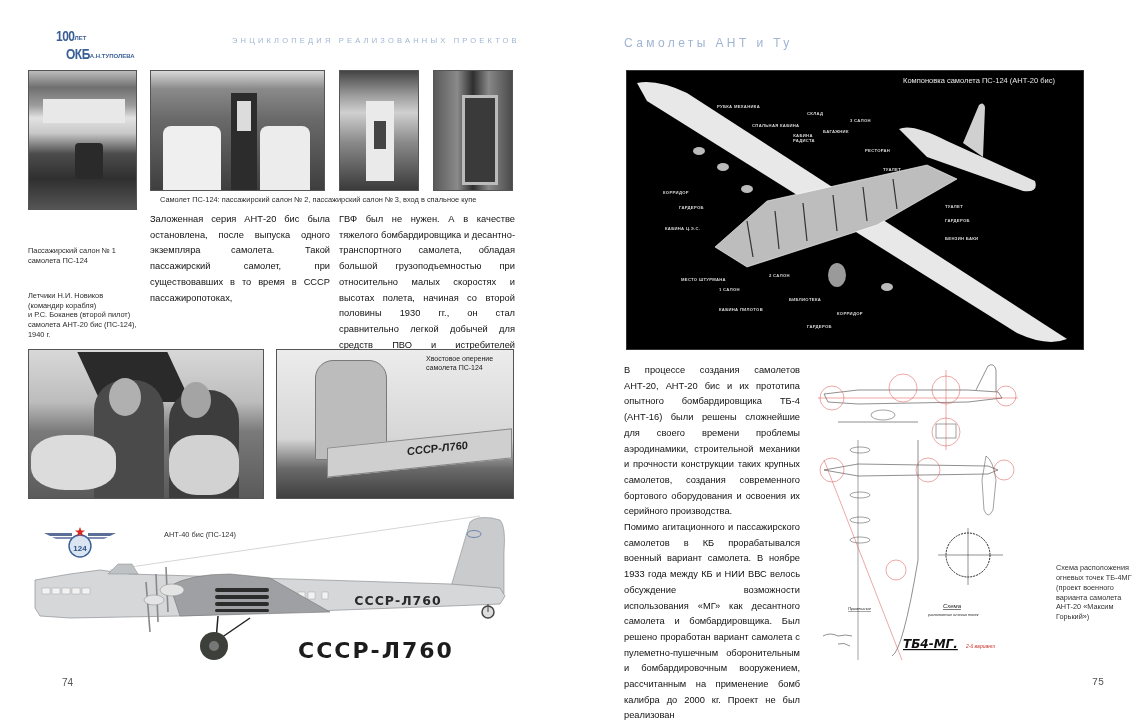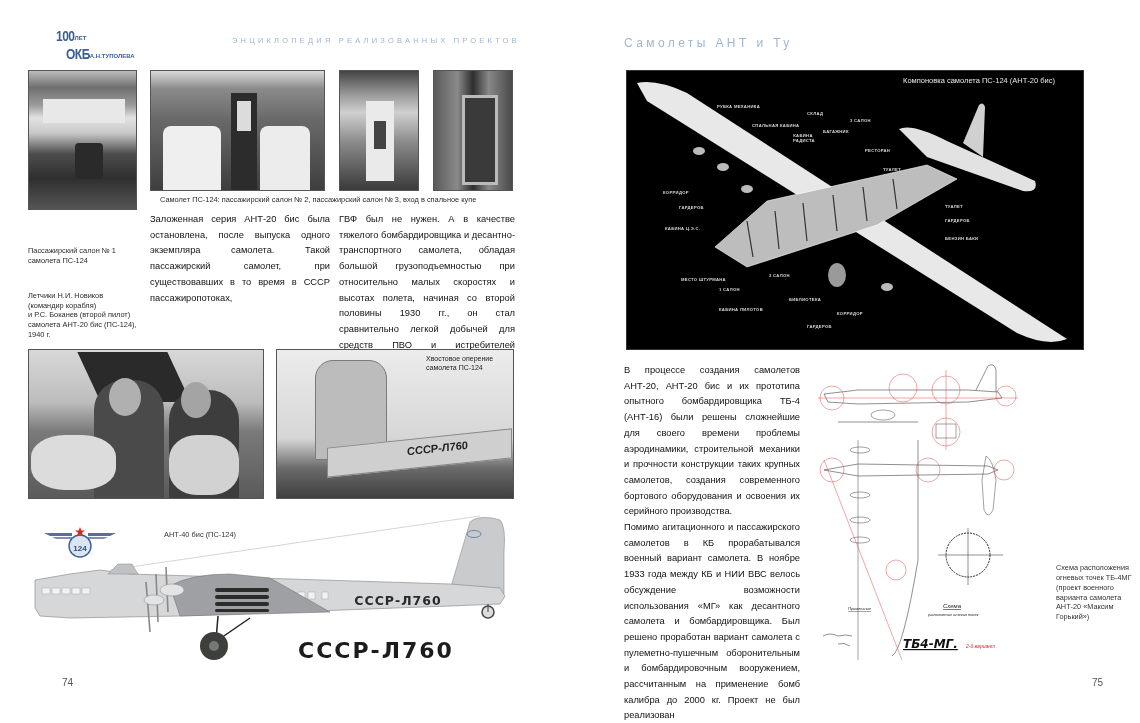--- a/index.html
+++ b/index.html
@@ -75,21 +75,21 @@
   
   .cutaway { left: 626px; top: 70px; width: 458px; height: 280px; background: #000; border: 1px solid #333; overflow: hidden; }
   .cutaway-title { position: absolute; right: 28px; top: 5px; font-size: 7.5px; color: #e8e8e8; }
   .cut-label { position: absolute; font-size: 4.2px; color: #d8d8d8; letter-spacing: 0.3px; font-weight: bold; white-space: nowrap; }
 
   .schematic { left: 818px; top: 360px; width: 200px; height: 300px; }
   .schem-caption { left: 1017px; top: 563px; width: 80px; font-size: 7.3px; line-height: 1.35; color: #333; margin-left: 39px; }
 
   .page-num { font-size: 10px; color: #555; font-family: "Liberation Sans Narrow", "Liberation Sans", sans-serif; }
   .pn-left { left: 36px; top: 677px; margin-left: 26px; }
-  .pn-right { left: 1092px; top: 677px; }
+  .pn-right { left: 1092px; top: 677px; font-family: Liberation Mono, monospace; }
 </style>
 </head>
 <body>
 
 <div class="abs logo">
   <div><span class="big">100</span><span class="small">ЛЕТ</span></div>
   <div class="row2"><span class="big">ОКБ</span><span class="small">А.Н.ТУПОЛЕВА</span></div>
 </div>
 <div class="abs running-head rh-left">ЭНЦИКЛОПЕДИЯ РЕАЛИЗОВАННЫХ ПРОЕКТОВ</div>
 <div class="abs running-head rh-right">Самолеты АНТ и Ту</div>

